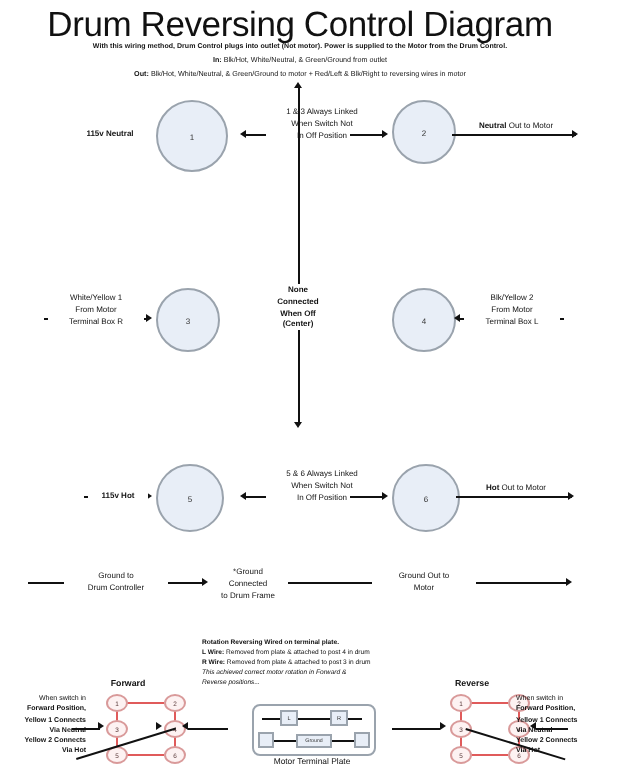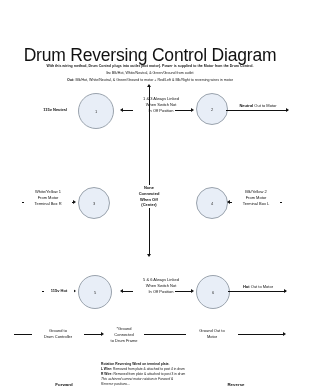--- a/index.html
+++ b/index.html
@@ -1,21 +1,21 @@
 <!DOCTYPE html>
 <html><head>
 <meta charset="utf-8">
 <style>
   html,body{margin:0;padding:0;}
   body{
     width:300px;height:387px;background:#ffffff;
     font-family:"Liberation Sans", sans-serif;
     color:#1a1a1a;overflow:hidden;position:relative;
   }
-  .page{position:relative;width:300px;height:285px;margin-top:43px;}
+  .page{position:relative;width:300px;height:285px;}
   
   .title{
     position:absolute;left:0;top:2px;width:300px;text-align:center;
     font-size:17.5px;font-weight:400;letter-spacing:-0.2px;color:#111;
   }
   .sub1{
     position:absolute;left:6px;top:21px;width:288px;text-align:center;
     font-size:3.5px;font-weight:700;color:#141414;letter-spacing:0.02px;
   }
   .sub2{

